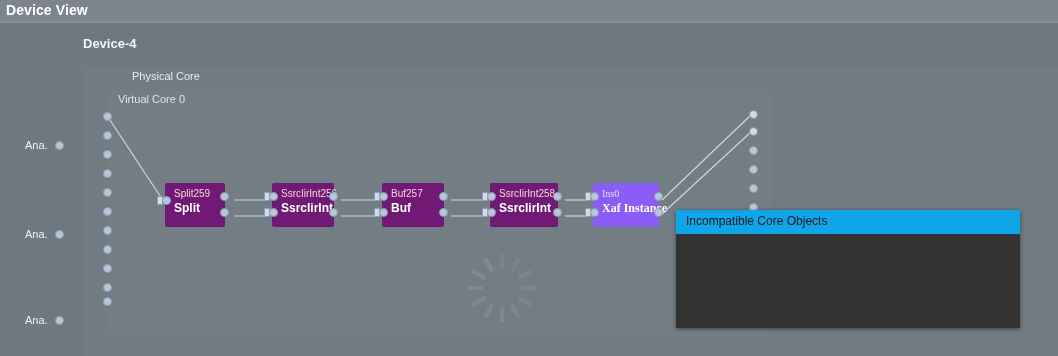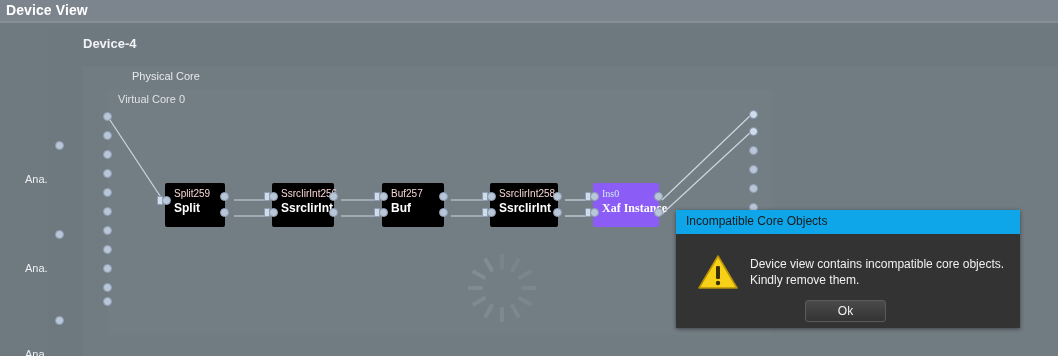--- a/index.html
+++ b/index.html
@@ -112,40 +112,39 @@
     background: #cfdcea;
     border-color: #7e8ea6;
   }
 
   
   .ana-label {
     position: absolute;
     font-size: 11px;
     color: #eef1f3;
     white-space: nowrap;
-    margin-top: 34px;
   }
 
   
   svg.wires {
     position: absolute;
     left: 0; top: 0;
     width: 1058px;
     height: 356px;
     overflow: visible;
     pointer-events: none;
   }
 
   
   .node {
     position: absolute;
     border-radius: 2px;
     box-sizing: border-box;
   }
-  .node.red  { background: #000000; }
+  .node.red  { background: #701a75; }
   .node.blue { background: #8b5cf6; font-family: Liberation Serif, serif; }
   .node .node-id {
     position: absolute;
     left: 9px; top: 5px;
     font-size: 10px;
     color: #f6d5d4;
     white-space: nowrap;
   }
   .node.blue .node-id { color: #d2e9f0; }
   .node .node-name {
@@ -381,29 +380,15 @@
       <i style="transform: rotate(240deg); opacity: 0.78;"></i>
       <i style="transform: rotate(270deg); opacity: 0.82;"></i>
       <i style="transform: rotate(300deg); opacity: 0.87;"></i>
       <i style="transform: rotate(330deg); opacity: 0.91;"></i>
     </div>
 
   <div class="dialog">
     <div class="dialog-titlebar">
       <div class="dialog-title">Incompatible Core Objects</div>
     </div>
-    <div class="dialog-body">
-      <div class="warn-icon">
-        <svg width="40" height="36" viewBox="0 0 40 36">
-          <polygon points="20,2 39,34 1,34" fill="#f7d117" stroke="#b99208" stroke-width="1.5" stroke-linejoin="round"></polygon>
-          <rect x="18" y="12" width="4" height="13" rx="1.2" fill="#3a2f02"></rect>
-          <circle cx="20" cy="29" r="2.2" fill="#3a2f02"></circle>
-        </svg>
-      </div>
-      <div class="dialog-message">
-        <div>Device view contains incompatible core objects.</div>
-        <div>Kindly remove them.</div>
-      </div>
-      <button class="dialog-ok">Ok</button>
-    </div>
   </div>
 
 </div>
 
 </body></html>

